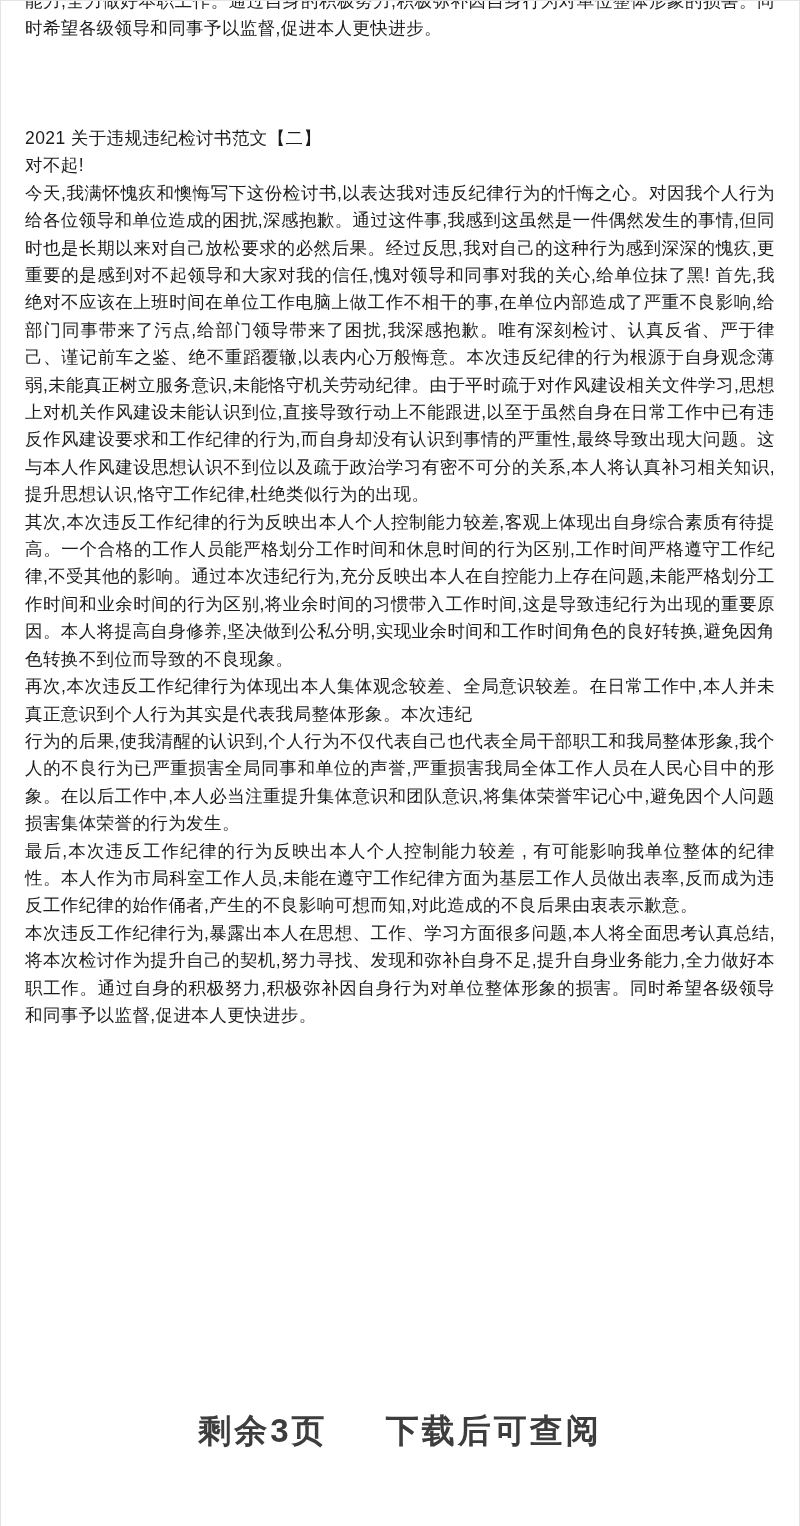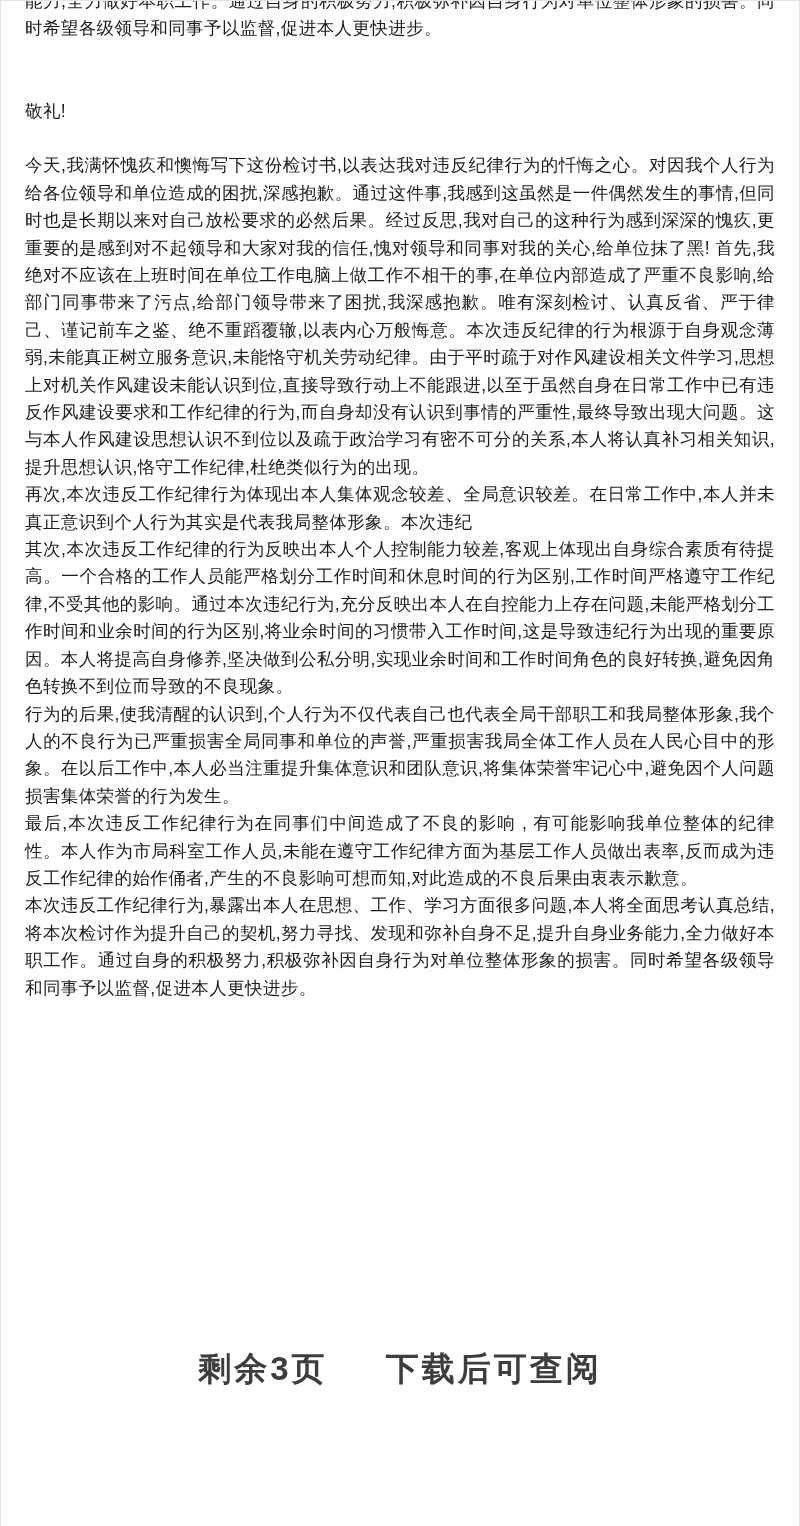--- a/index.html
+++ b/index.html
@@ -31,21 +31,21 @@
     word-break: break-all;
     letter-spacing: 0.4px;
   }
   .para.blank {
     height: 27.4px;
   }
   .footer-banner {
     position: absolute;
     left: 0;
     right: 0;
-    top: 1346px;
+    top: 1408px;
     text-align: center;
     font-weight: bold;
     font-size: 33px;
     color: #3d3d3d;
     letter-spacing: 3px;
     cursor: pointer;
   }
   .footer-banner .seg {
     display: inline-block;
   }
@@ -53,26 +53,27 @@
     margin-left: 46px;
   }
 </style>
 </head>
 <body>
 
 <div class="doc">
     <p class="para">能力,全力做好本职工作。通过自身的积极努力,积极弥补因自身行为对单位整体形象的损害。同时希望各级领导和同事予以监督,促进本人更快进步。</p>
     <p class="para blank"></p>
     <p class="para blank"></p>
-    <p class="para">敬礼!</p>
     <p class="para blank"></p>
+    <p class="para">2021 关于违规违纪检讨书范文【二】</p>
+    <p class="para">对不起!</p>
     <p class="para">今天,我满怀愧疚和懊悔写下这份检讨书,以表达我对违反纪律行为的忏悔之心。对因我个人行为给各位领导和单位造成的困扰,深感抱歉。通过这件事,我感到这虽然是一件偶然发生的事情,但同时也是长期以来对自己放松要求的必然后果。经过反思,我对自己的这种行为感到深深的愧疚,更重要的是感到对不起领导和大家对我的信任,愧对领导和同事对我的关心,给单位抹了黑!  首先,我绝对不应该在上班时间在单位工作电脑上做工作不相干的事,在单位内部造成了严重不良影响,给部门同事带来了污点,给部门领导带来了困扰,我深感抱歉。唯有深刻检讨、认真反省、严于律己、谨记前车之鉴、绝不重蹈覆辙,以表内心万般悔意。本次违反纪律的行为根源于自身观念薄弱,未能真正树立服务意识,未能恪守机关劳动纪律。由于平时疏于对作风建设相关文件学习,思想上对机关作风建设未能认识到位,直接导致行动上不能跟进,以至于虽然自身在日常工作中已有违反作风建设要求和工作纪律的行为,而自身却没有认识到事情的严重性,最终导致出现大问题。这与本人作风建设思想认识不到位以及疏于政治学习有密不可分的关系,本人将认真补习相关知识,提升思想认识,恪守工作纪律,杜绝类似行为的出现。</p>
+    <p class="para">其次,本次违反工作纪律的行为反映出本人个人控制能力较差,客观上体现出自身综合素质有待提高。一个合格的工作人员能严格划分工作时间和休息时间的行为区别,工作时间严格遵守工作纪律,不受其他的影响。通过本次违纪行为,充分反映出本人在自控能力上存在问题,未能严格划分工作时间和业余时间的行为区别,将业余时间的习惯带入工作时间,这是导致违纪行为出现的重要原因。本人将提高自身修养,坚决做到公私分明,实现业余时间和工作时间角色的良好转换,避免因角色转换不到位而导致的不良现象。</p>
     <p class="para">再次,本次违反工作纪律行为体现出本人集体观念较差、全局意识较差。在日常工作中,本人并未真正意识到个人行为其实是代表我局整体形象。本次违纪</p>
-    <p class="para">其次,本次违反工作纪律的行为反映出本人个人控制能力较差,客观上体现出自身综合素质有待提高。一个合格的工作人员能严格划分工作时间和休息时间的行为区别,工作时间严格遵守工作纪律,不受其他的影响。通过本次违纪行为,充分反映出本人在自控能力上存在问题,未能严格划分工作时间和业余时间的行为区别,将业余时间的习惯带入工作时间,这是导致违纪行为出现的重要原因。本人将提高自身修养,坚决做到公私分明,实现业余时间和工作时间角色的良好转换,避免因角色转换不到位而导致的不良现象。</p>
     <p class="para">行为的后果,使我清醒的认识到,个人行为不仅代表自己也代表全局干部职工和我局整体形象,我个人的不良行为已严重损害全局同事和单位的声誉,严重损害我局全体工作人员在人民心目中的形象。在以后工作中,本人必当注重提升集体意识和团队意识,将集体荣誉牢记心中,避免因个人问题损害集体荣誉的行为发生。</p>
-    <p class="para">最后,本次违反工作纪律行为在同事们中间造成了不良的影响 , 有可能影响我单位整体的纪律性。本人作为市局科室工作人员,未能在遵守工作纪律方面为基层工作人员做出表率,反而成为违反工作纪律的始作俑者,产生的不良影响可想而知,对此造成的不良后果由衷表示歉意。</p>
+    <p class="para">最后,本次违反工作纪律的行为反映出本人个人控制能力较差 , 有可能影响我单位整体的纪律性。本人作为市局科室工作人员,未能在遵守工作纪律方面为基层工作人员做出表率,反而成为违反工作纪律的始作俑者,产生的不良影响可想而知,对此造成的不良后果由衷表示歉意。</p>
     <p class="para">本次违反工作纪律行为,暴露出本人在思想、工作、学习方面很多问题,本人将全面思考认真总结,将本次检讨作为提升自己的契机,努力寻找、发现和弥补自身不足,提升自身业务能力,全力做好本职工作。通过自身的积极努力,积极弥补因自身行为对单位整体形象的损害。同时希望各级领导和同事予以监督,促进本人更快进步。</p>
   </div>
 
 <div class="footer-banner">
   <span class="seg">剩余3页</span>
   <span class="seg">下载后可查阅</span>
 </div>
 
 </body></html>

